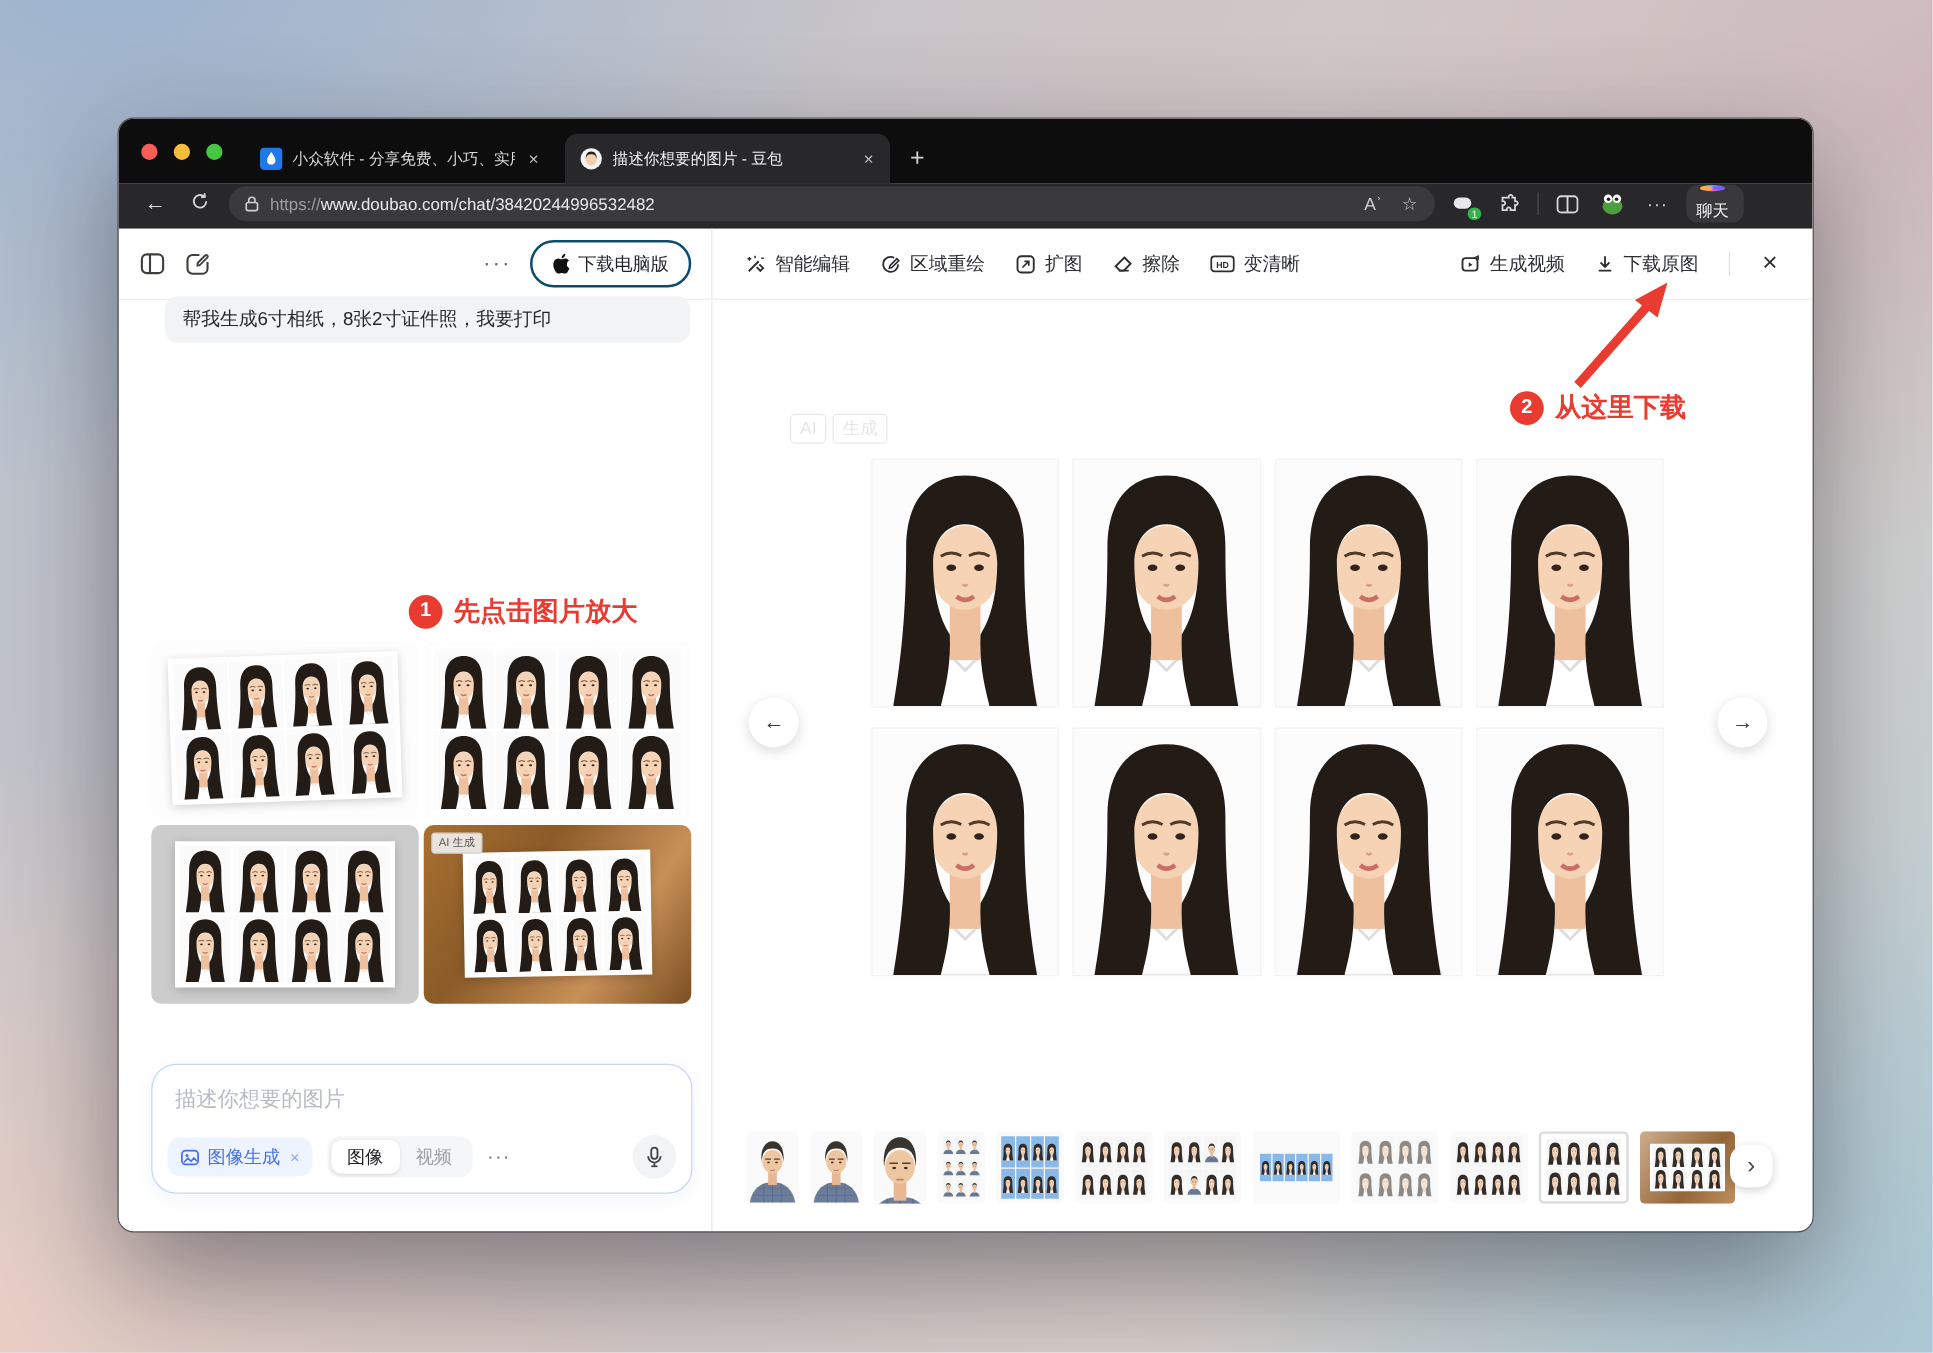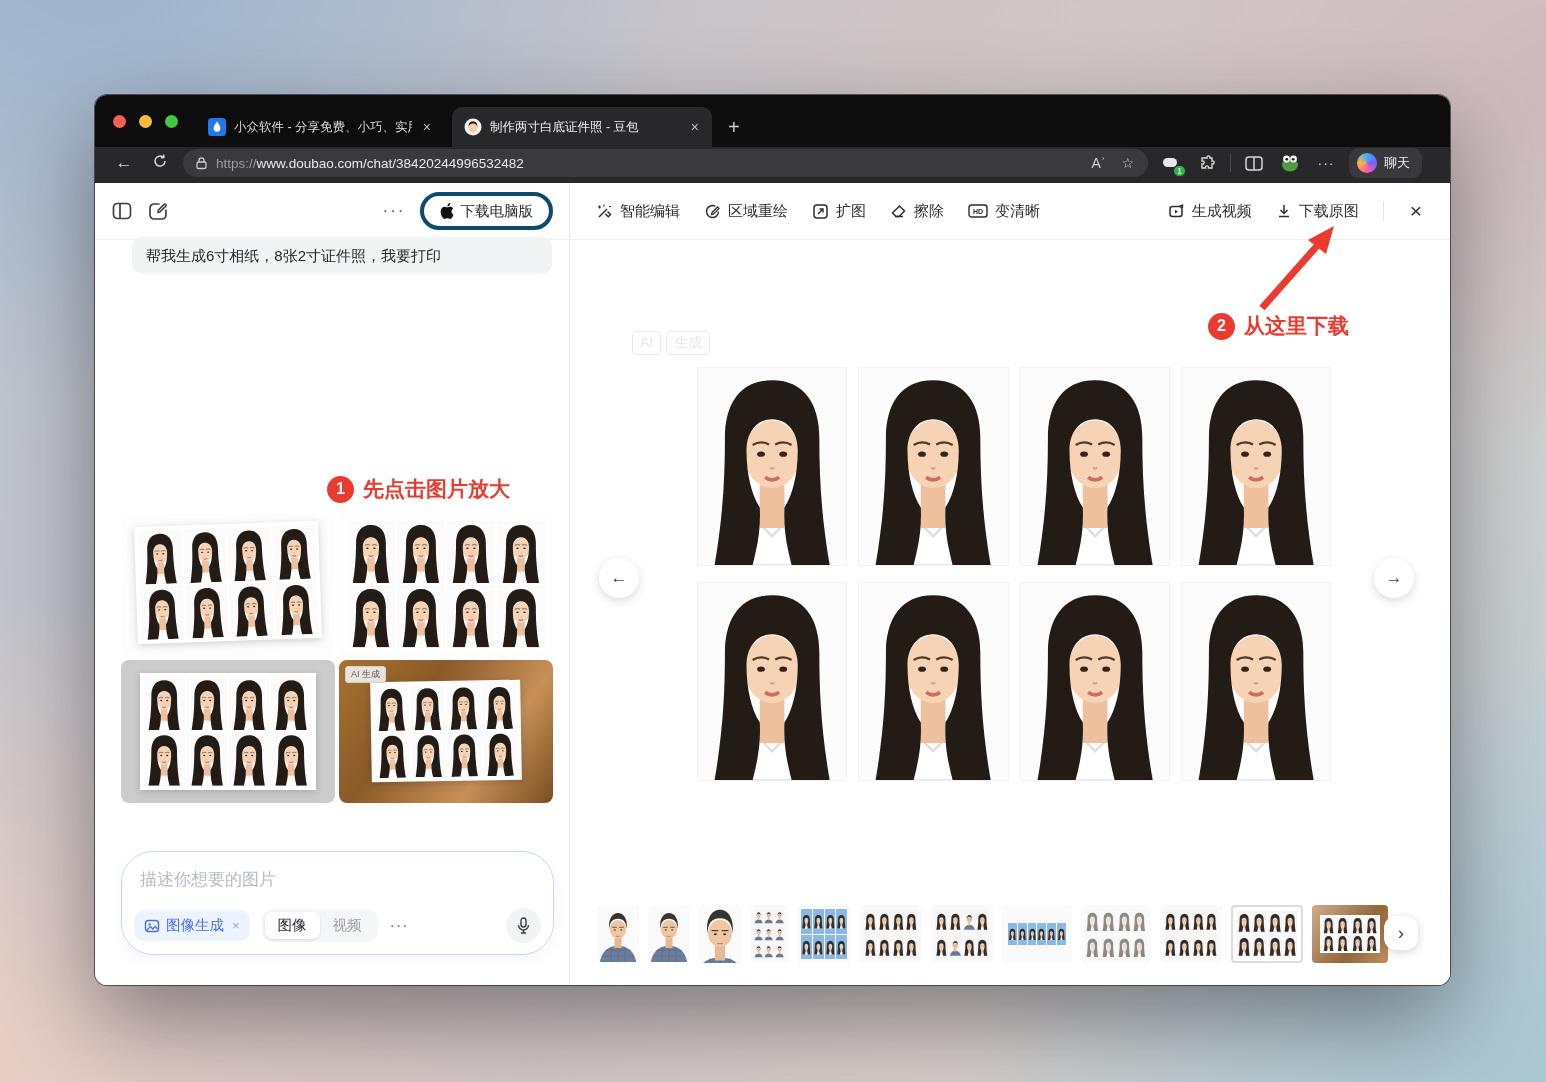--- a/index.html
+++ b/index.html
@@ -34,31 +34,31 @@
   .urlpill{ flex:1; max-width:965px; height:28px; background:#3a3a3e; border-radius:14px;
     display:flex; align-items:center; padding:0 10px 0 12px; gap:8px; }
   .url{ flex:1; font-size:13.5px; color:#e9e9ec; white-space:nowrap; overflow:hidden;}
   .url .dim{ color:#9c9ca2; }
   .pill-ic{ color:#cfcfd4; font-size:14px; padding:0 4px; }
   .navic{ position:relative; width:26px; height:24px; display:flex; align-items:center; justify-content:center; color:#d8d8dc;}
   .badge{ position:absolute; right:-2px; bottom:-2px; background:#35b24a; color:#fff; font-size:8.5px;
     border-radius:6px; padding:0 3px; line-height:10px; border:1px solid #28282a;}
   .vsep{ width:1px; height:18px; background:#4a4a4e; }
   .copilot{ display:flex; align-items:center; gap:7px; background:#39393d; border-radius:9px;
-    height:30px; padding:0 12px 0 8px; color:#f0f0f2; font-size:13px; }
+    height:30px; padding:0 12px 0 8px; color:#f0f0f2; font-size:13px;flex-direction:column; }
   .cp-ic{ width:20px; height:20px; border-radius:50%;
     background:conic-gradient(#3ab0ff,#7c5cff,#ff5ca8,#ffb340,#3ab0ff); }
   
   .page{ display:flex; height:802px; background:#fff; }
   .left-panel{ width:475px; border-right:1px solid #e9e9ec; position:relative; overflow:hidden;}
   .right-panel{ flex:1; position:relative; overflow:hidden;}
   .lp-header{ height:57px; display:flex; align-items:center; padding:0 16px; gap:14px; border-bottom:1px solid #efeff1;}
   .hdr-ic{ width:22px; height:22px; color:#3d3f44; }
   .lp-more{ margin-left:auto; color:#595b60; font-size:17px; letter-spacing:2px;}
-  .dl-btn{ display:flex; align-items:center; gap:7px; border:4px solid #0c4a6e; border-radius:19px;
+  .dl-btn{ display:flex; align-items:center; gap:7px; border:2px solid #0c4a6e; border-radius:19px;
     height:38px; padding:0 16px; font-size:14.5px; color:#1f2126; background:#fff;}
   .apple{ font-size:15px; }
   .bubble{ position:absolute; left:37px; top:54px; width:420px; height:37px; background:#f2f3f5;
     border-radius:10px; font-size:15px; color:#26282d; line-height:37px; padding:0 14px; white-space:nowrap; overflow:hidden;}
   .amsg{ position:absolute; left:26px; width:428px; font-size:16.5px; color:#26282c; line-height:1.65;}
   .amsg1{ top:150px; } .amsg2{ top:258px; }
   .anno{ position:absolute; display:flex; align-items:center; gap:9px; z-index:6;}
   .anno .num{ width:27px; height:27px; border-radius:50%; background:#e93b2f; color:#fff; font-weight:bold;
     font-size:16px; display:flex; align-items:center; justify-content:center;}
   .anno .txt{ color:#e93b2f; font-weight:bold; font-size:21px; white-space:nowrap;}
@@ -74,21 +74,21 @@
     display:grid; grid-template-columns:repeat(4,1fr); grid-template-rows:1fr 1fr; gap:2px; padding:4px; }
   .sheet .ph{ background:#fbfbfc; overflow:hidden; }
   .s-tl{ left:7%; top:8%; width:86%; height:82%; transform:rotate(-2deg); }
   .s-tr{ left:2%; top:3%; width:96%; height:94%; box-shadow:none; }
   .s-bl{ left:9%; top:9%; width:82%; height:82%; }
   .s-br{ left:15%; top:15%; width:70%; height:70%; transform:rotate(-1deg); }
   .ai-badge{ position:absolute; left:6px; top:6px; background:rgba(245,245,245,.88); color:#55575c;
     font-size:9px; padding:1px 5px; border-radius:3px; border:1px solid #cfcfd2; z-index:3;}
   
   .composer{ position:absolute; left:26px; top:668px; width:433px; height:104px; background:#fff;
-    border:1.5px solid #c7d7f8; border-radius:32px; box-shadow:0 4px 14px rgba(100,130,200,.08);}
+    border:1.5px solid #c7d7f8; border-radius:20px; box-shadow:0 4px 14px rgba(100,130,200,.08);}
   .placeholder{ position:absolute; left:18px; top:16px; font-size:17px; color:#b7bcc4;}
   .comp-row{ position:absolute; left:12px; right:12px; bottom:11px; display:flex; align-items:center; gap:12px;}
   .tagpill{ display:flex; align-items:center; gap:6px; background:#edf3ff; border-radius:10px;
     height:31px; padding:0 10px; color:#4670e8; font-size:14.5px;}
   .tagpill .tx{ color:#8fa7e8; font-size:13px; margin-left:2px;}
   .seg{ display:flex; align-items:center; background:#f5f6f8; border-radius:10px; height:33px; padding:3px;}
   .seg .on{ background:#fff; border-radius:8px; height:27px; padding:0 13px; display:flex; align-items:center;
     font-size:14.5px; color:#1f2126; box-shadow:0 1px 3px rgba(0,0,0,.12);}
   .seg .off{ padding:0 13px; font-size:14.5px; color:#9aa0a8;}
   .cmore{ color:#70737a; font-size:16px; letter-spacing:1px;}
@@ -181,21 +181,21 @@
         </svg>
       <span class="title">小众软件 - 分享免费、小巧、实用</span>
       <span class="x">×</span>
     </div>
     <div class="tab active">
       <svg class="favicon" viewBox="0 0 18 18">
           <circle cx="9" cy="9" r="8.5" fill="#f3f4f6"></circle>
           <ellipse cx="9" cy="9.6" rx="4.4" ry="5" fill="#f4d0b0"></ellipse>
           <path d="M9 3.2 C5.8 3.2 4.3 6 4.6 9.4 C5 6.4 6.6 5.4 9 5.4 C11.4 5.4 13 6.4 13.4 9.4 C13.7 6 12.2 3.2 9 3.2 Z" fill="#2a2019"></path>
         </svg>
-      <span class="title">制作两寸白底证件照 - 豆包</span>
+      <span class="title">描述你想要的图片 - 豆包</span>
       <span class="x">×</span>
     </div>
     <div class="newtab">+</div>
   </div>
 
   <div class="navbar">
     <div class="navbtn">←</div>
     <div class="navbtn">
       <svg width="16" height="16" viewBox="0 0 16 16">
           <path d="M13 8 a5 5 0 1 1 -1.7-3.7 M11.6 1.6 l.3 3 -3 .2" fill="none" stroke="#d6d6da" stroke-width="1.5"></path>

